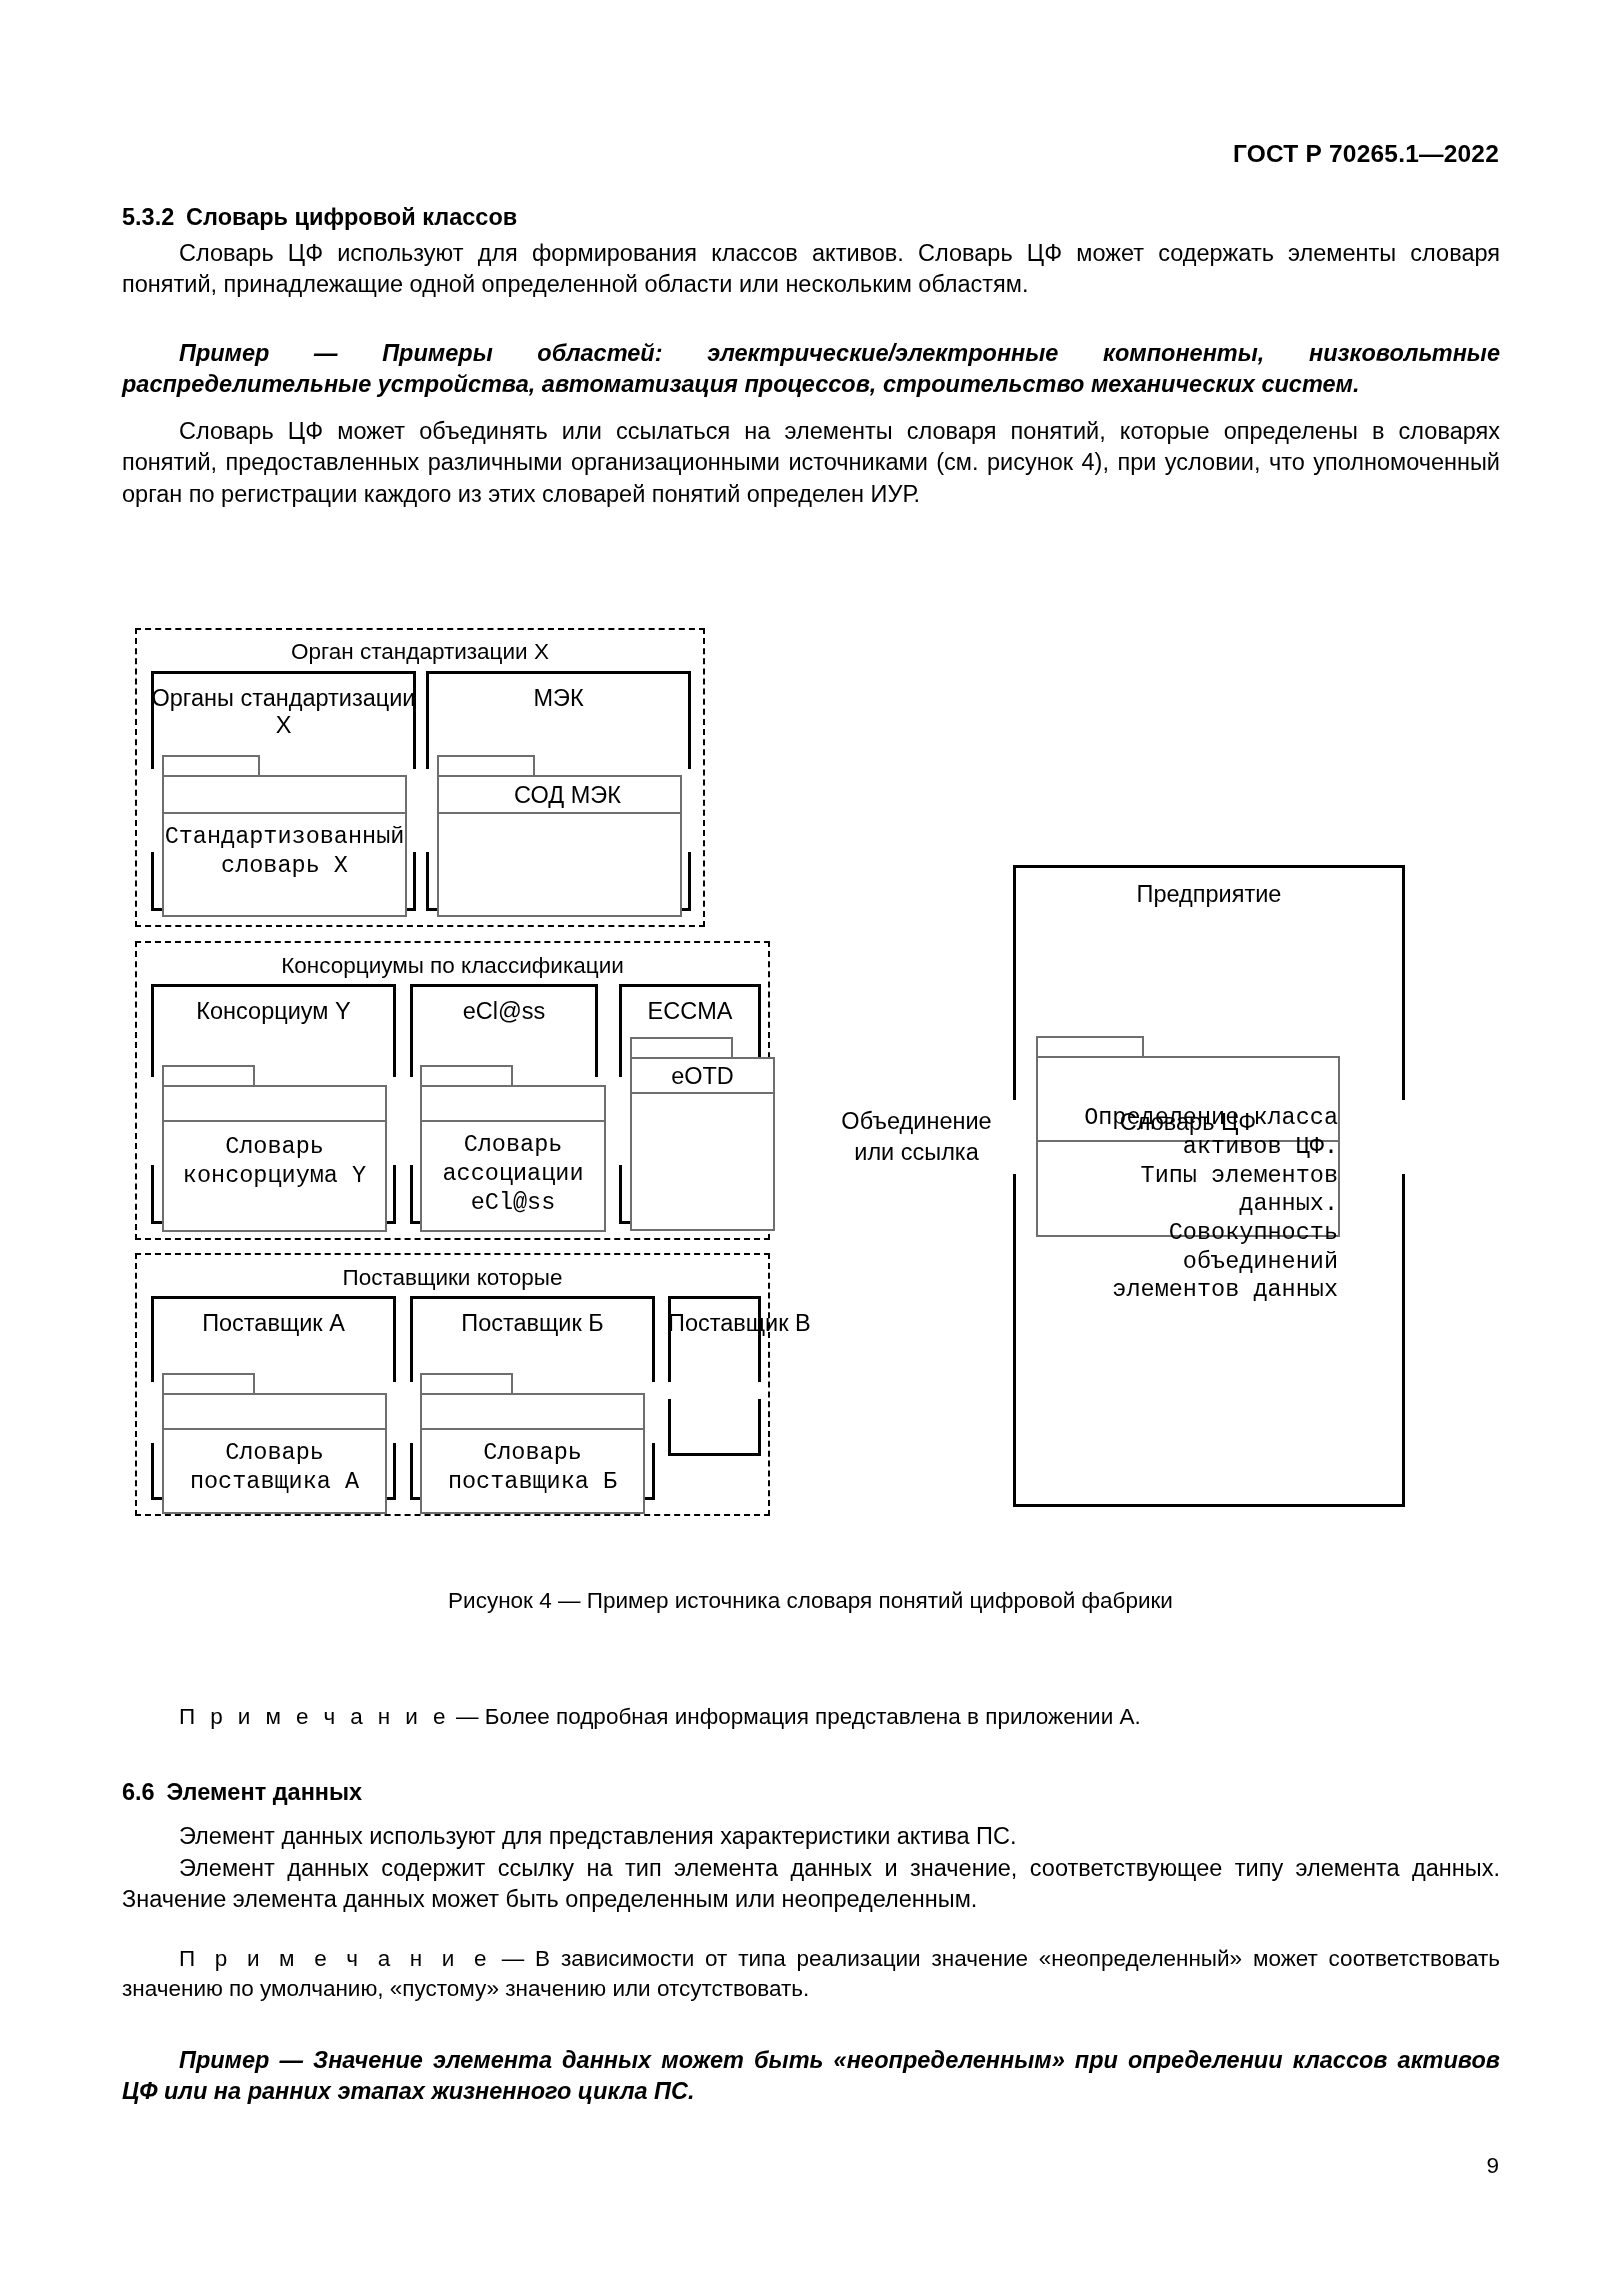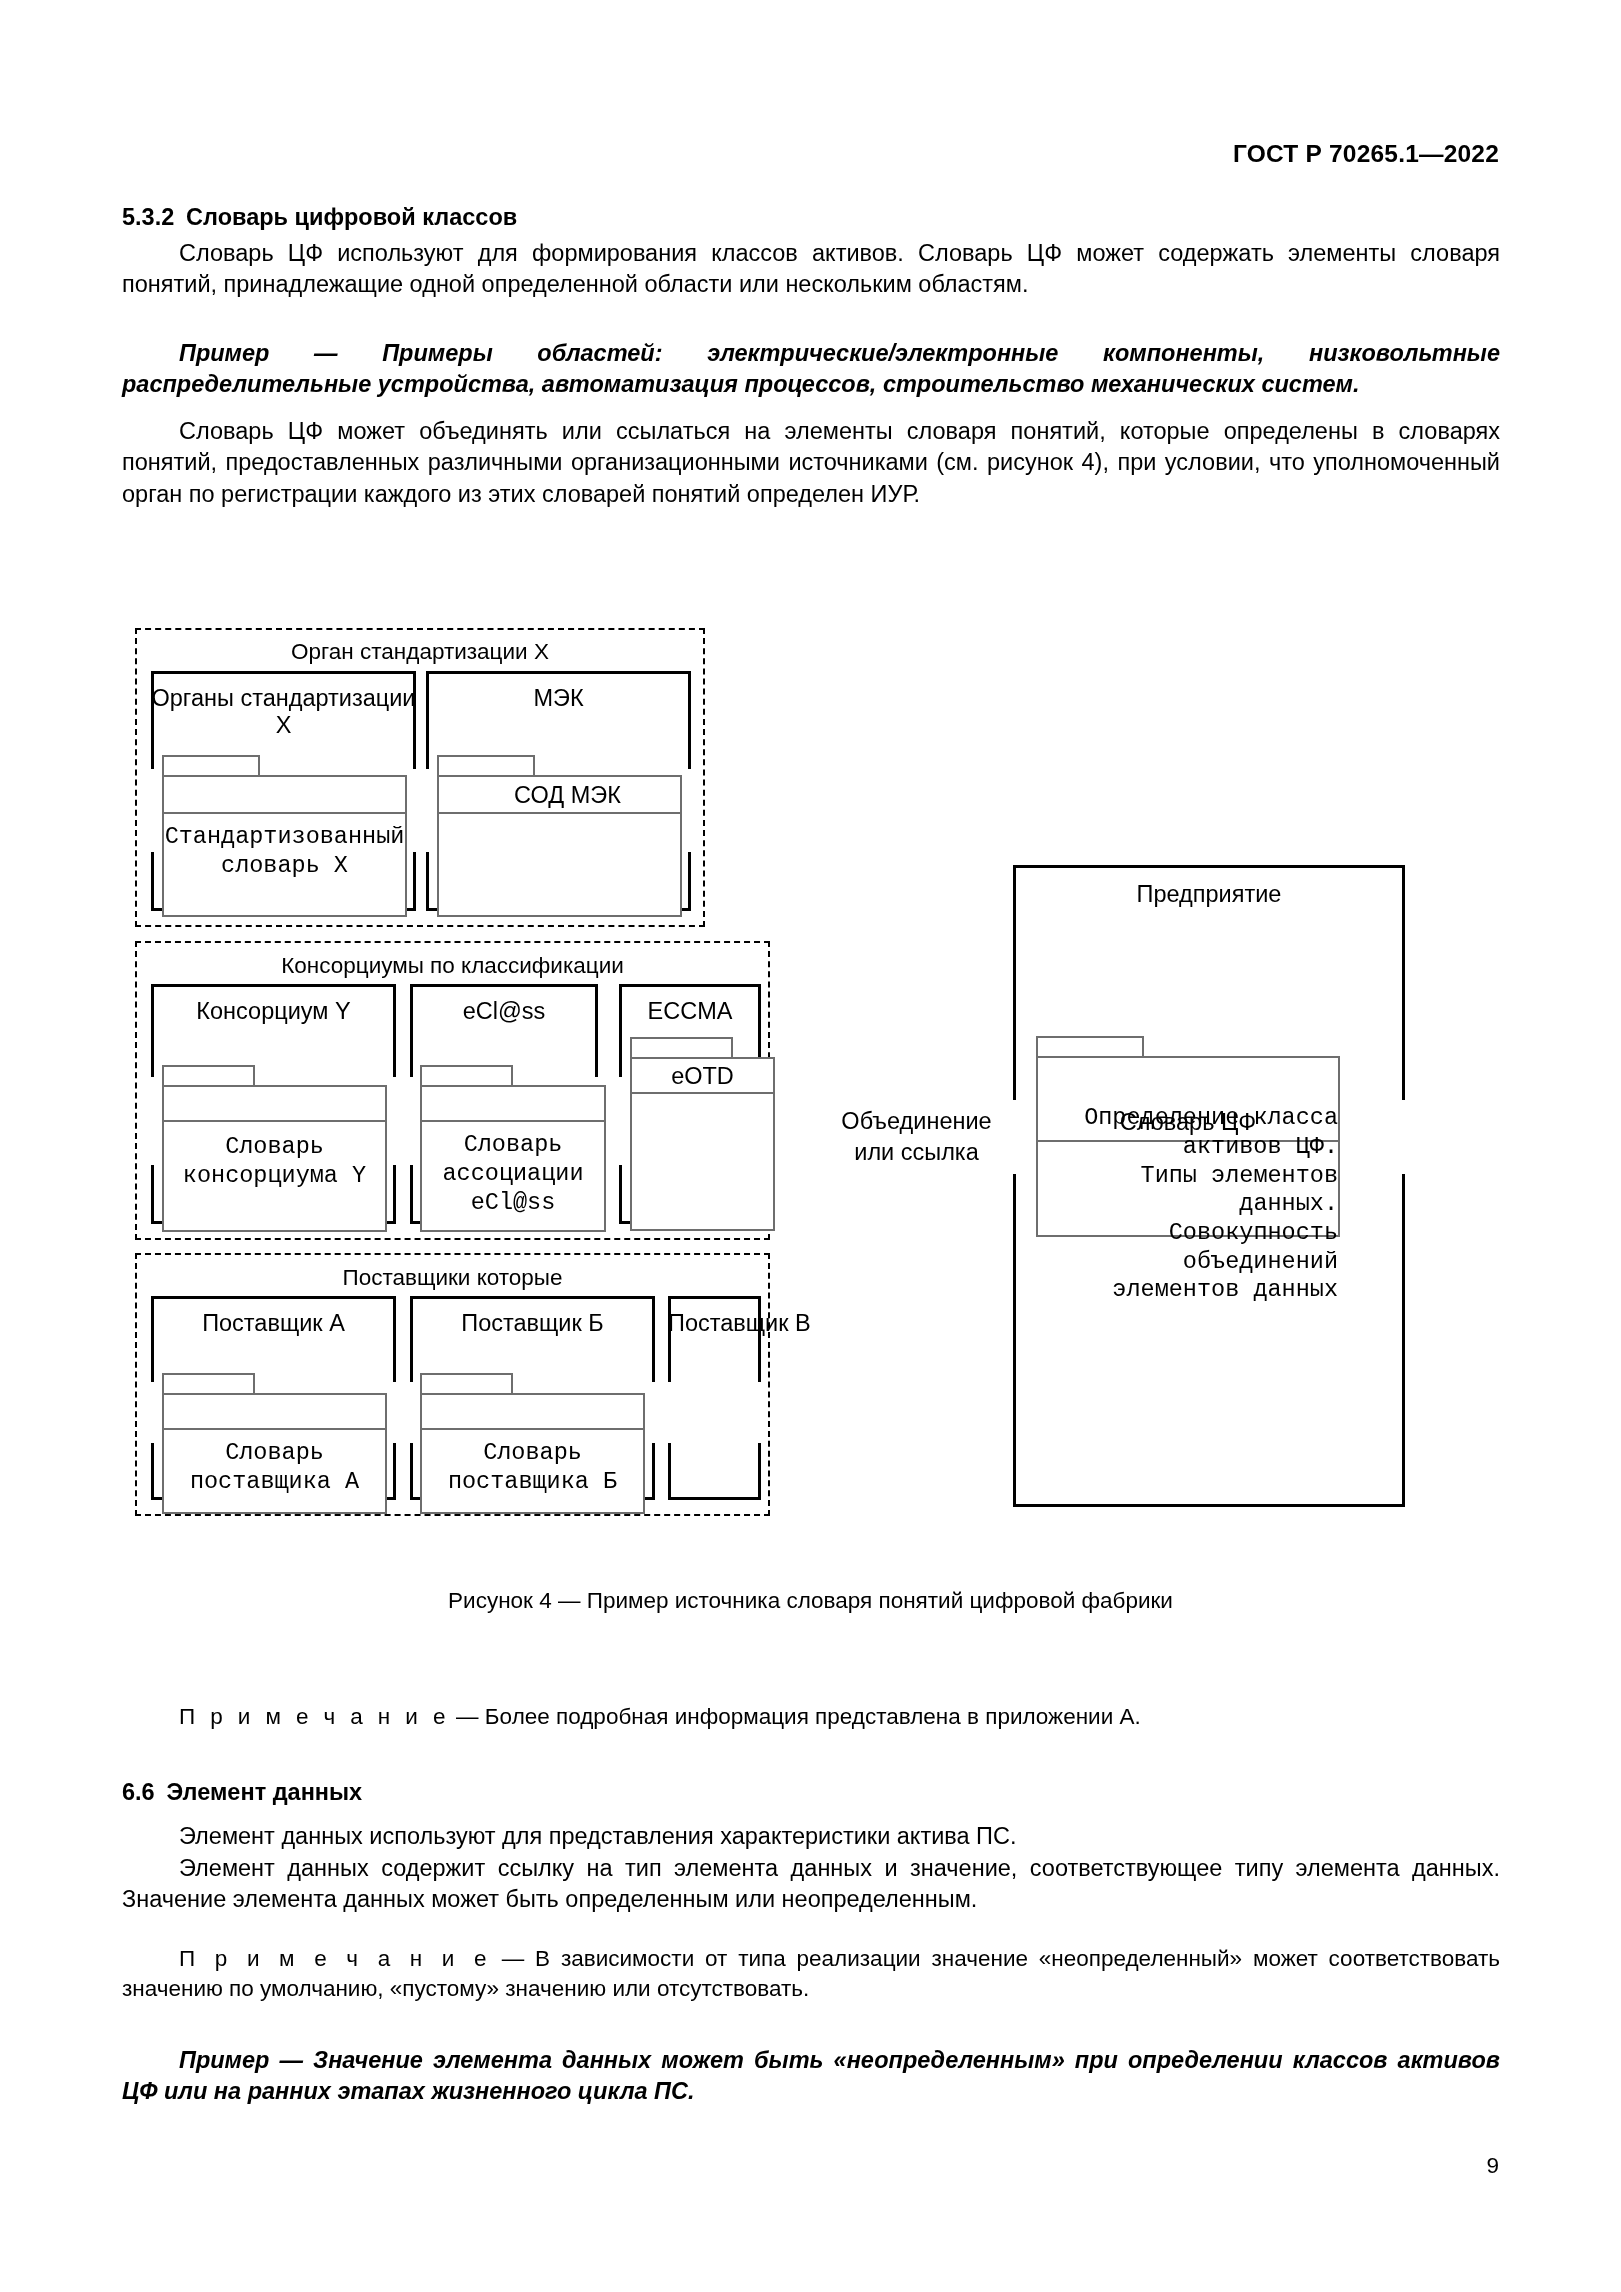--- a/index.html
+++ b/index.html
@@ -286,21 +286,21 @@
   </div>
   <div class="folder" style="left:420px; top:765px; width:225px; height:141px;">
     <div class="tab" style="width:93px;"></div>
     <div class="body">
       <div class="bar" style="height:35px; line-height:35px;"></div>
       <div class="content center" style="top:37px; white-space:pre-line; padding-top:7.8px;">Словарь
 поставщика Б</div>
     </div>
   </div>
 
-  <div class="org" style="left:668px; top:688px; width:93px; height:204px;">
+  <div class="org" style="left:668px; top:688px; width:93px; height:160px;">
     <div class="e top"></div>
     <div class="e bot"></div>
     <div class="e lt" style="height:86px;"></div>
     <div class="e lb" style="height:57px;"></div>
     <div class="e rt" style="height:86px;"></div>
     <div class="e rb" style="height:57px;"></div>
     <div class="org-title" style="white-space:nowrap;">Поставщик В</div>
   </div>
 
   <div class="mid-label" style="left:821px; top:498px; width:191px;">

